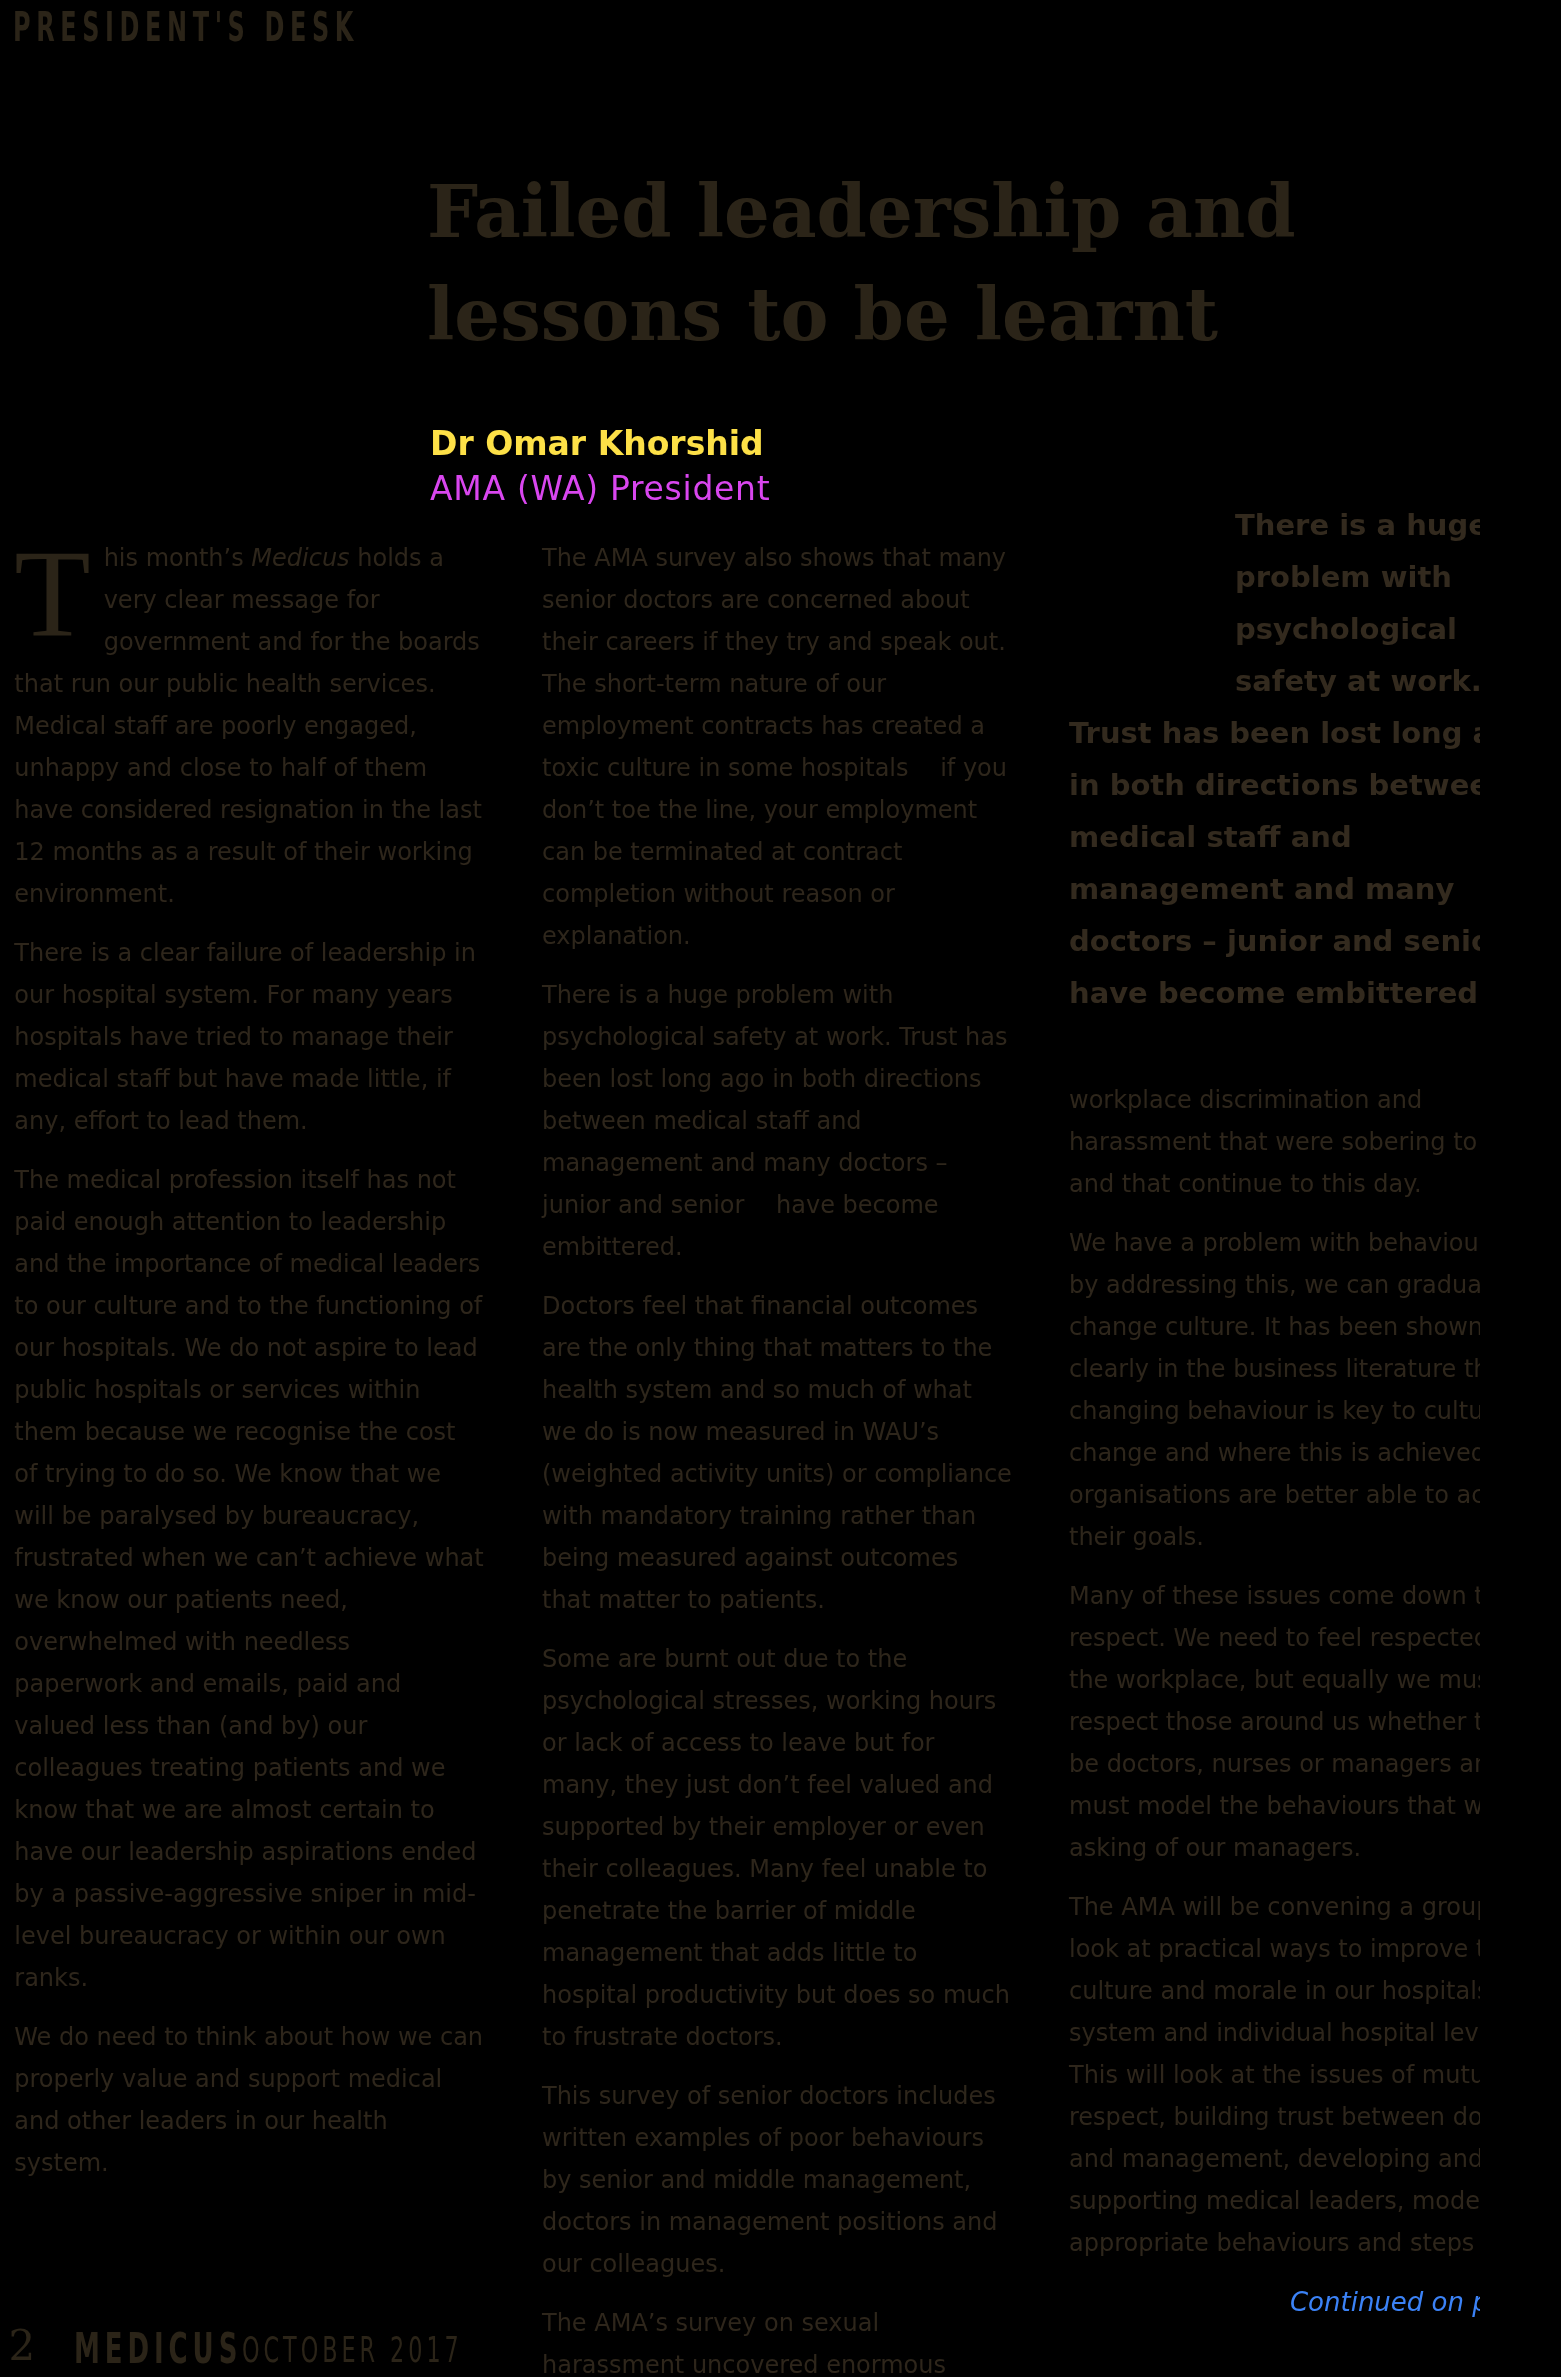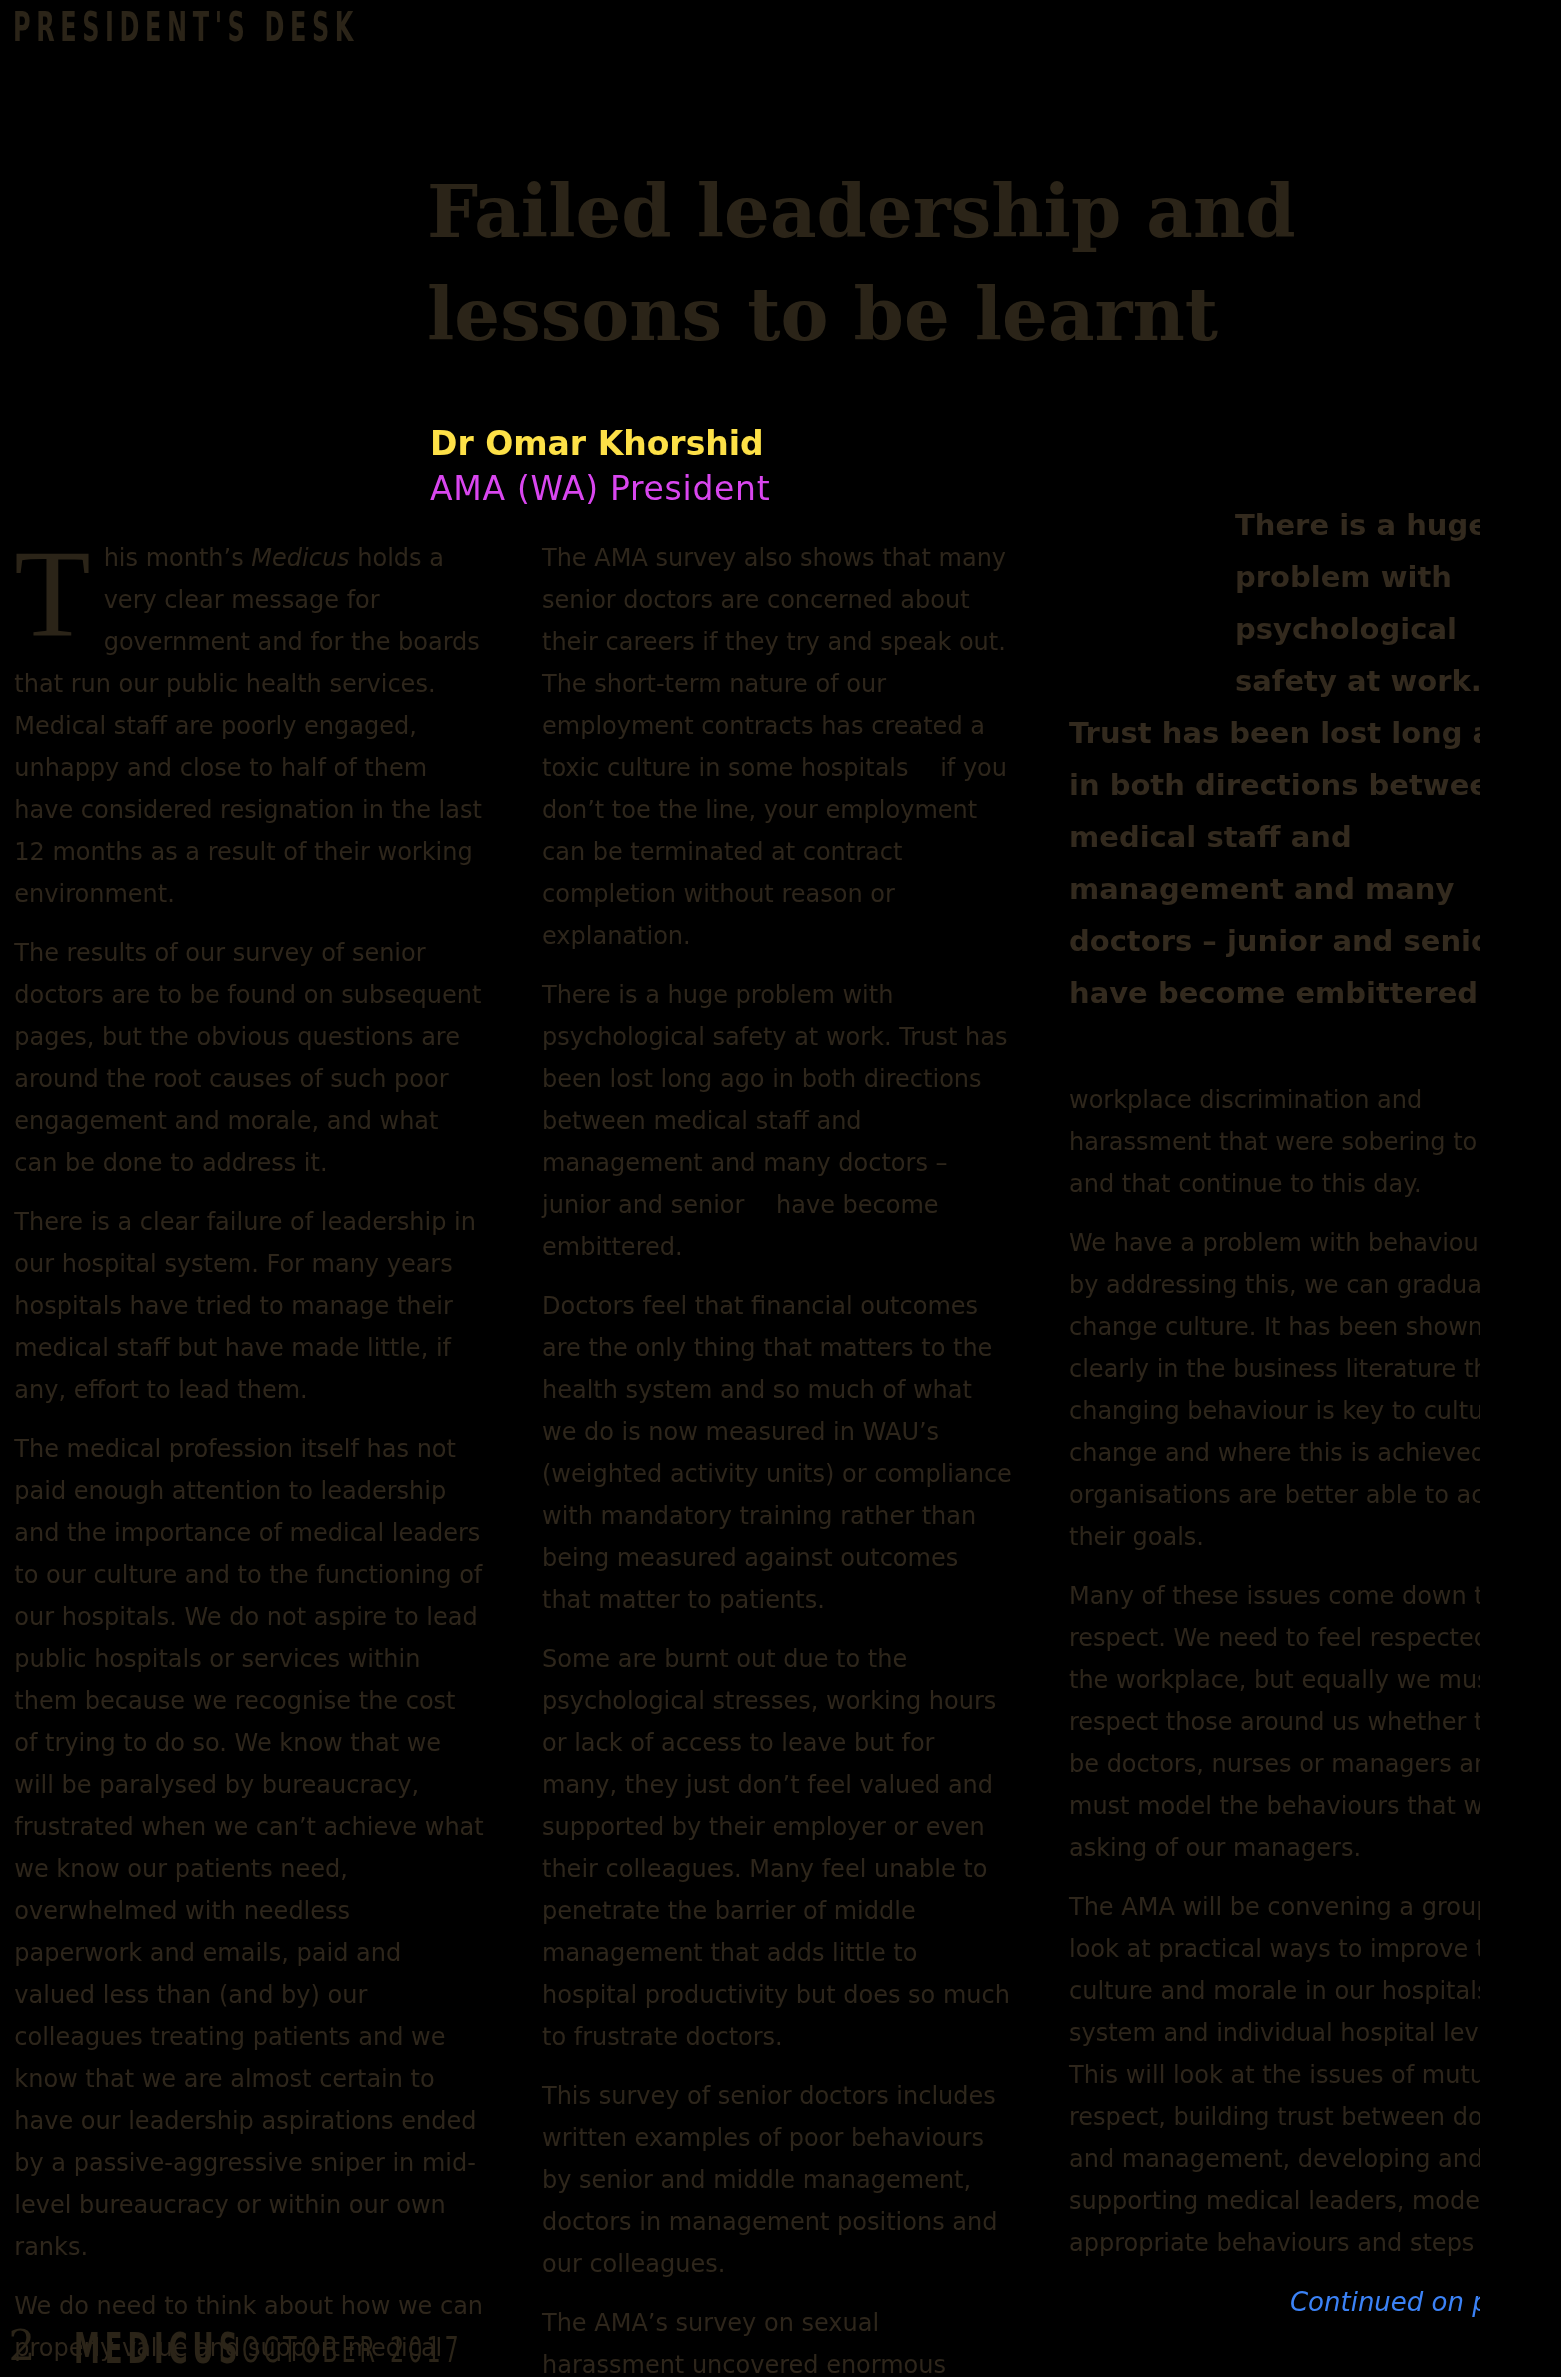--- a/index.html
+++ b/index.html
@@ -93,21 +93,20 @@
     <div>lessons to be learnt</div>
   </div>
 
   <div class="byline">
     <div class="byline-name">Dr Omar Khorshid</div>
     <div class="byline-role">AMA (WA) President</div>
   </div>
 
   <div class="col" id="col1">
     <p><span class="dropcap">T</span><span>his month’s </span><span class="ital">Medicus</span><span> holds a very clear message for government and for the boards that run our public health services. Medical staff are poorly engaged, unhappy and close to half of them have considered resignation in the last 12 months as a result of their working environment.</span></p>
-    <p>The results of our survey of senior doctors are to be found on subsequent pages, but the obvious questions are around the root causes of such poor engagement and morale, and what can be done to address it.</p>
     <p>There is a clear failure of leadership in our hospital system. For many years hospitals have tried to manage their medical staff but have made little, if any, effort to lead them.</p>
     <p>The medical profession itself has not paid enough attention to leadership and the importance of medical leaders to our culture and to the functioning of our hospitals. We do not aspire to lead public hospitals or services within them because we recognise the cost of trying to do so. We know that we will be paralysed by bureaucracy, frustrated when we can’t achieve what we know our patients need, overwhelmed with needless paperwork and emails, paid and valued less than (and by) our colleagues treating patients and we know that we are almost certain to have our leadership aspirations ended by a passive-aggressive sniper in mid-level bureaucracy or within our own ranks.</p>
     <p>We do need to think about how we can properly value and support medical and other leaders in our health system.</p>
   </div>
 
   <div class="col" id="col2">
     <p>The AMA survey also shows that many senior doctors are concerned about their careers if they try and speak out. The short-term nature of our employment contracts has created a toxic culture in some hospitals   if you don’t toe the line, your employment can be terminated at contract completion without reason or explanation.</p>
     <p>There is a huge problem with psychological safety at work. Trust has been lost long ago in both directions between medical staff and management and many doctors – junior and senior   have become embittered.</p>
     <p>Doctors feel that financial outcomes are the only thing that matters to the health system and so much of what we do is now measured in WAU’s (weighted activity units) or compliance with mandatory training rather than being measured against outcomes that matter to patients.</p>
     <p>Some are burnt out due to the psychological stresses, working hours or lack of access to leave but for many, they just don’t feel valued and supported by their employer or even their colleagues. Many feel unable to penetrate the barrier of middle management that adds little to hospital productivity but does so much to frustrate doctors.</p>

